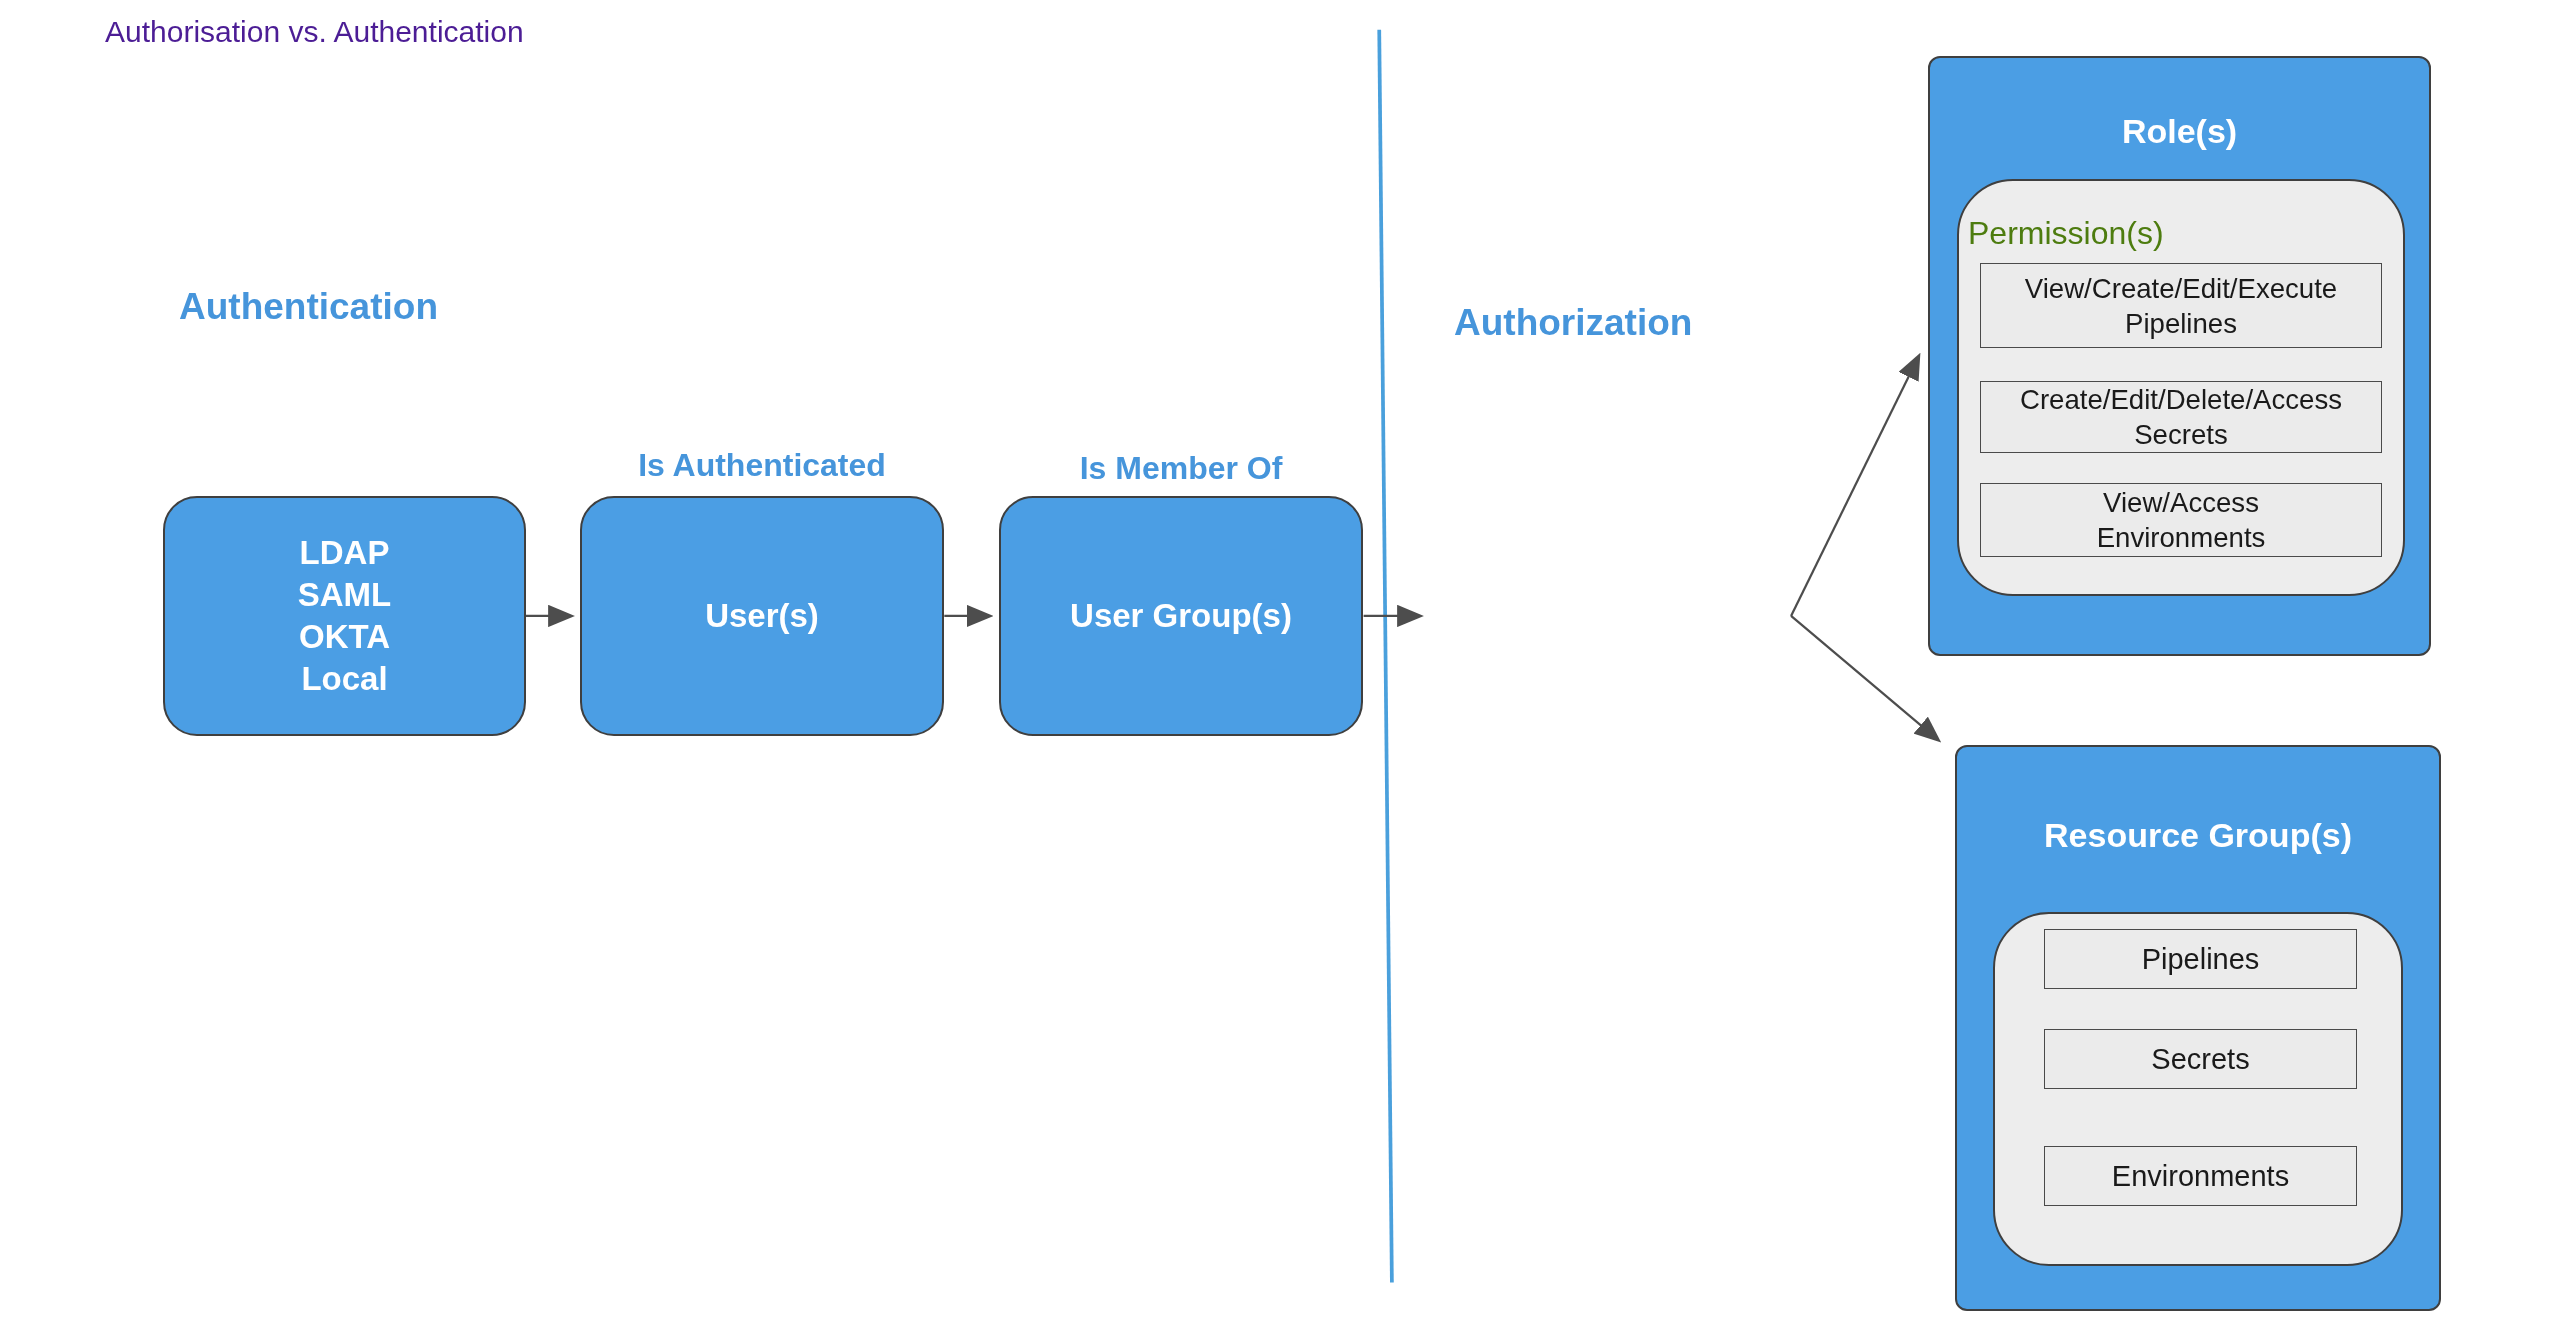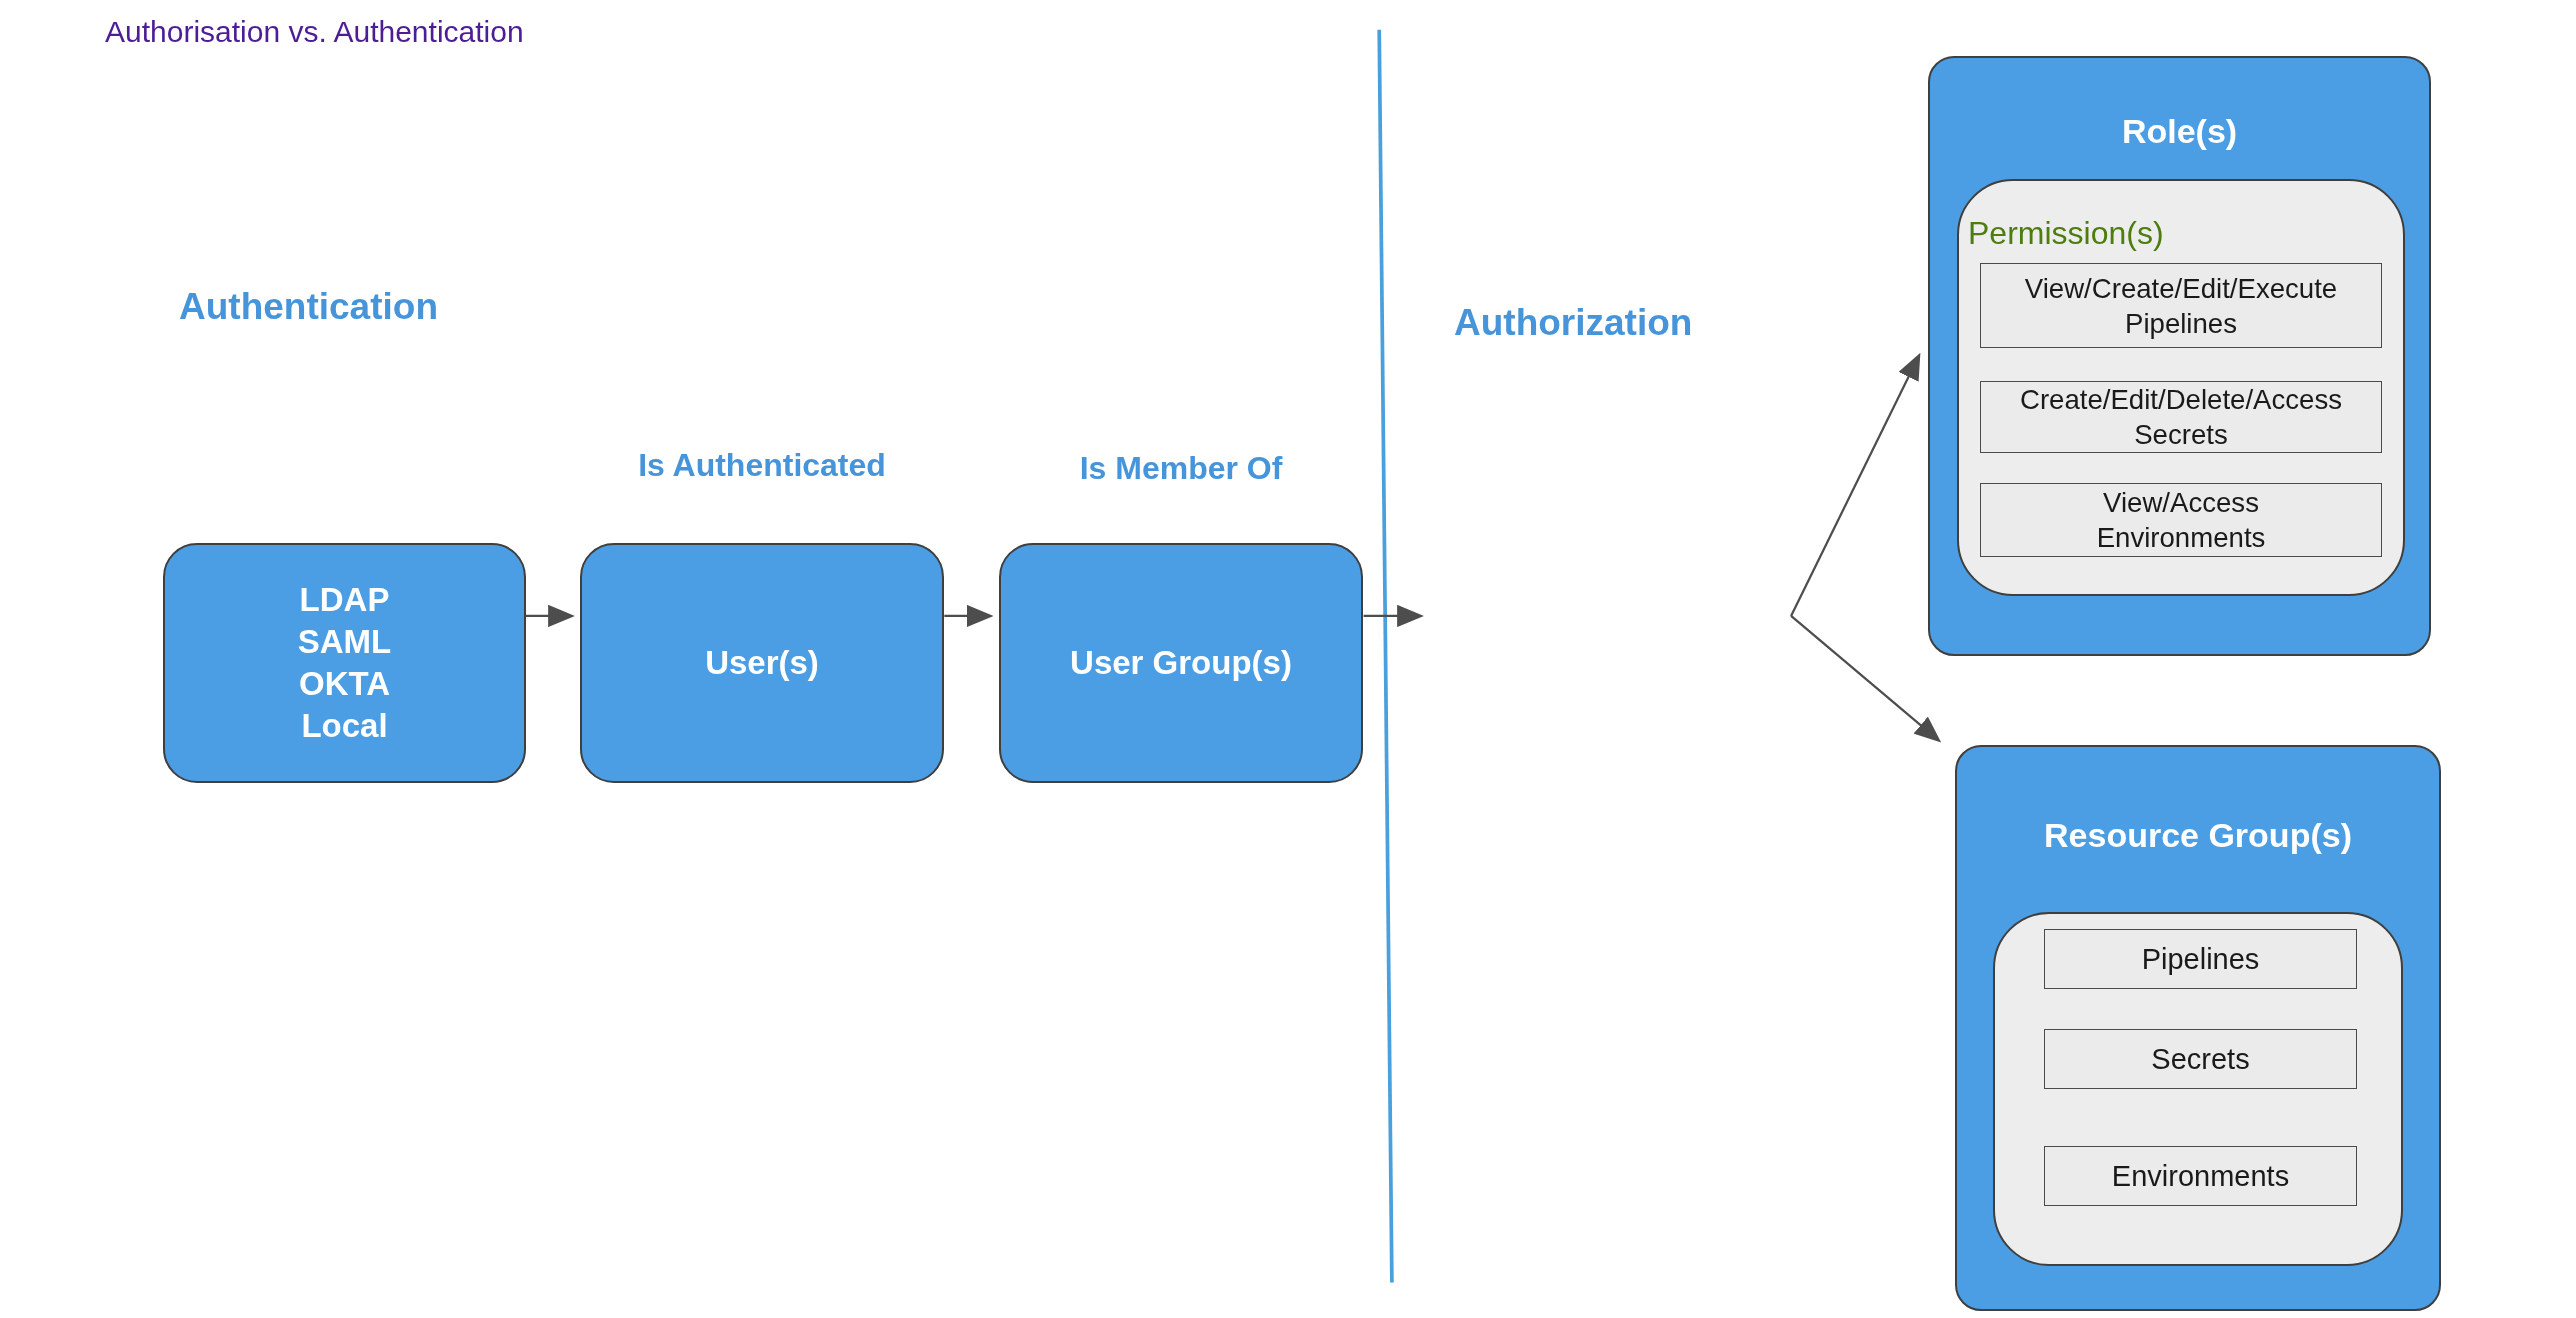--- a/index.html
+++ b/index.html
@@ -11,29 +11,29 @@
   .section-heading{position:absolute;font-size:37px;font-weight:bold;color:#4695db;white-space:nowrap;}
   .heading-authentication{left:179px;top:286px;}
   .heading-authorization{left:1454px;top:302px;text-align:center;}
 
   .edge-label{position:absolute;font-size:32px;font-weight:bold;color:#4695db;text-align:center;white-space:nowrap;}
   .label-is-authenticated{left:580px;top:447px;width:364px;}
   .label-is-member-of{left:999px;top:450px;width:364px;}
 
   .flow-box{position:absolute;top:496px;height:240px;background:#4b9ee4;border:2.2px solid #3f3f3f;
     border-radius:34px;display:flex;align-items:center;justify-content:center;flex-direction:column;
-    color:#ffffff;font-weight:bold;font-size:33px;text-align:center;box-sizing:border-box;line-height:42px;margin-top:47px;}
+    color:#ffffff;font-weight:bold;font-size:33px;text-align:center;box-sizing:border-box;line-height:42px;}
   .box-auth-methods{left:163px;width:363px;}
   .box-users{left:580px;width:364px;}
   .box-user-groups{left:999px;width:364px;}
   .box-role-binding{left:1430px;width:361px;}
 
   .svg-layer{position:absolute;left:0;top:0;width:2576px;height:1319px;pointer-events:none;}
 
-  .container-blue{position:absolute;background:#4b9ee4;border:2.2px solid #3f3f3f;border-radius:26px;box-sizing:border-box;text-decoration:underline;}
+  .container-blue{position:absolute;background:#4b9ee4;border:2.2px solid #3f3f3f;border-radius:12px;box-sizing:border-box;text-decoration:underline;}
   .container-roles{left:1928px;top:56px;width:503px;height:600px;}
   .container-resource-groups{left:1955px;top:745px;width:486px;height:566px;}
   .container-title{position:absolute;left:0;width:100%;text-align:center;color:#ffffff;
     font-weight:bold;font-size:34px;white-space:nowrap;}
   .roles-title{top:54px;}
   .resource-title{top:69px;}
 
   .gray-panel{position:absolute;background:#ededed;border:2.2px solid #3f3f3f;border-radius:56px;box-sizing:border-box;}
   .roles-gray{left:27px;top:121px;width:448px;height:417px;}
   .resource-gray{left:36px;top:165px;width:410px;height:354px;}

